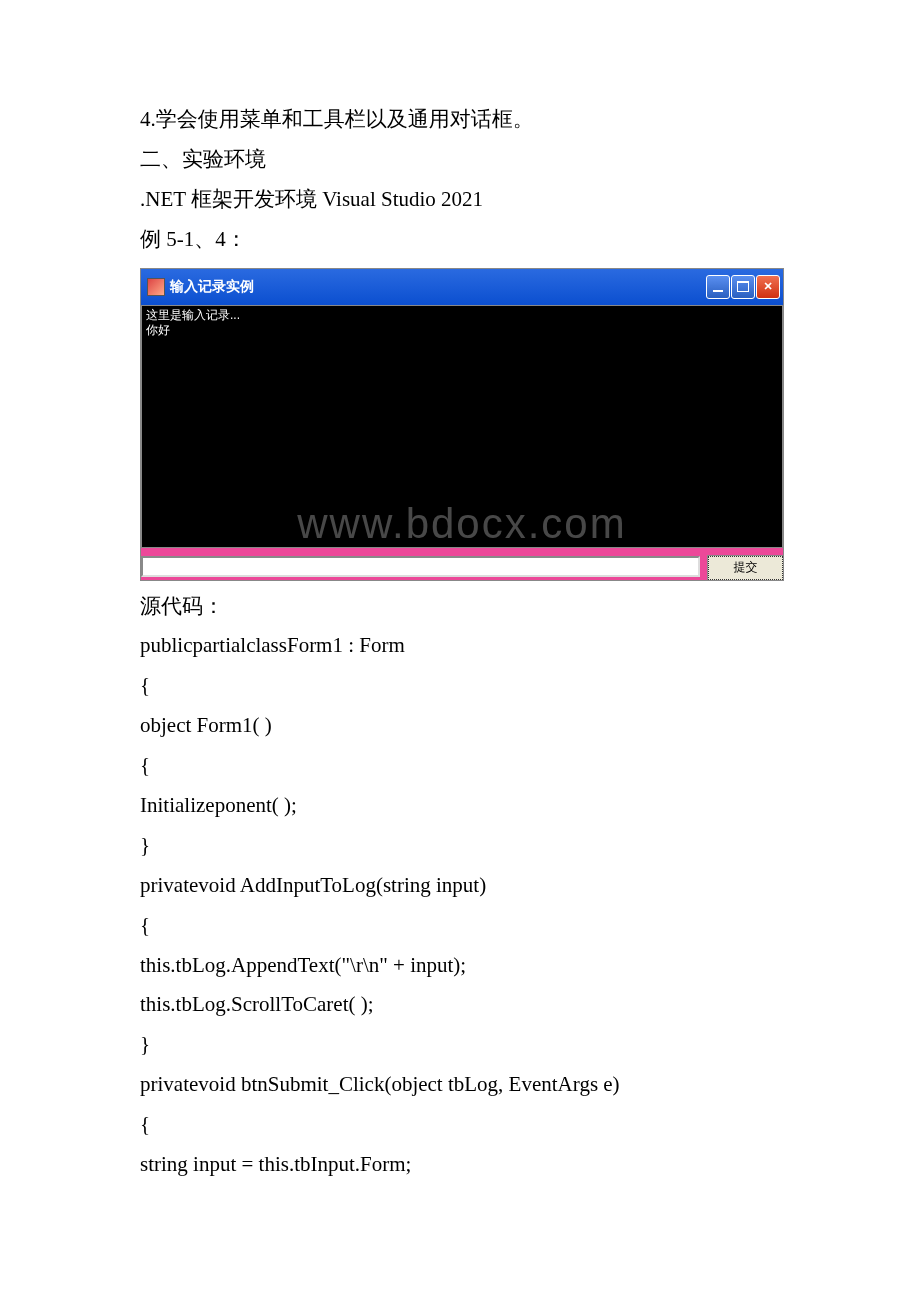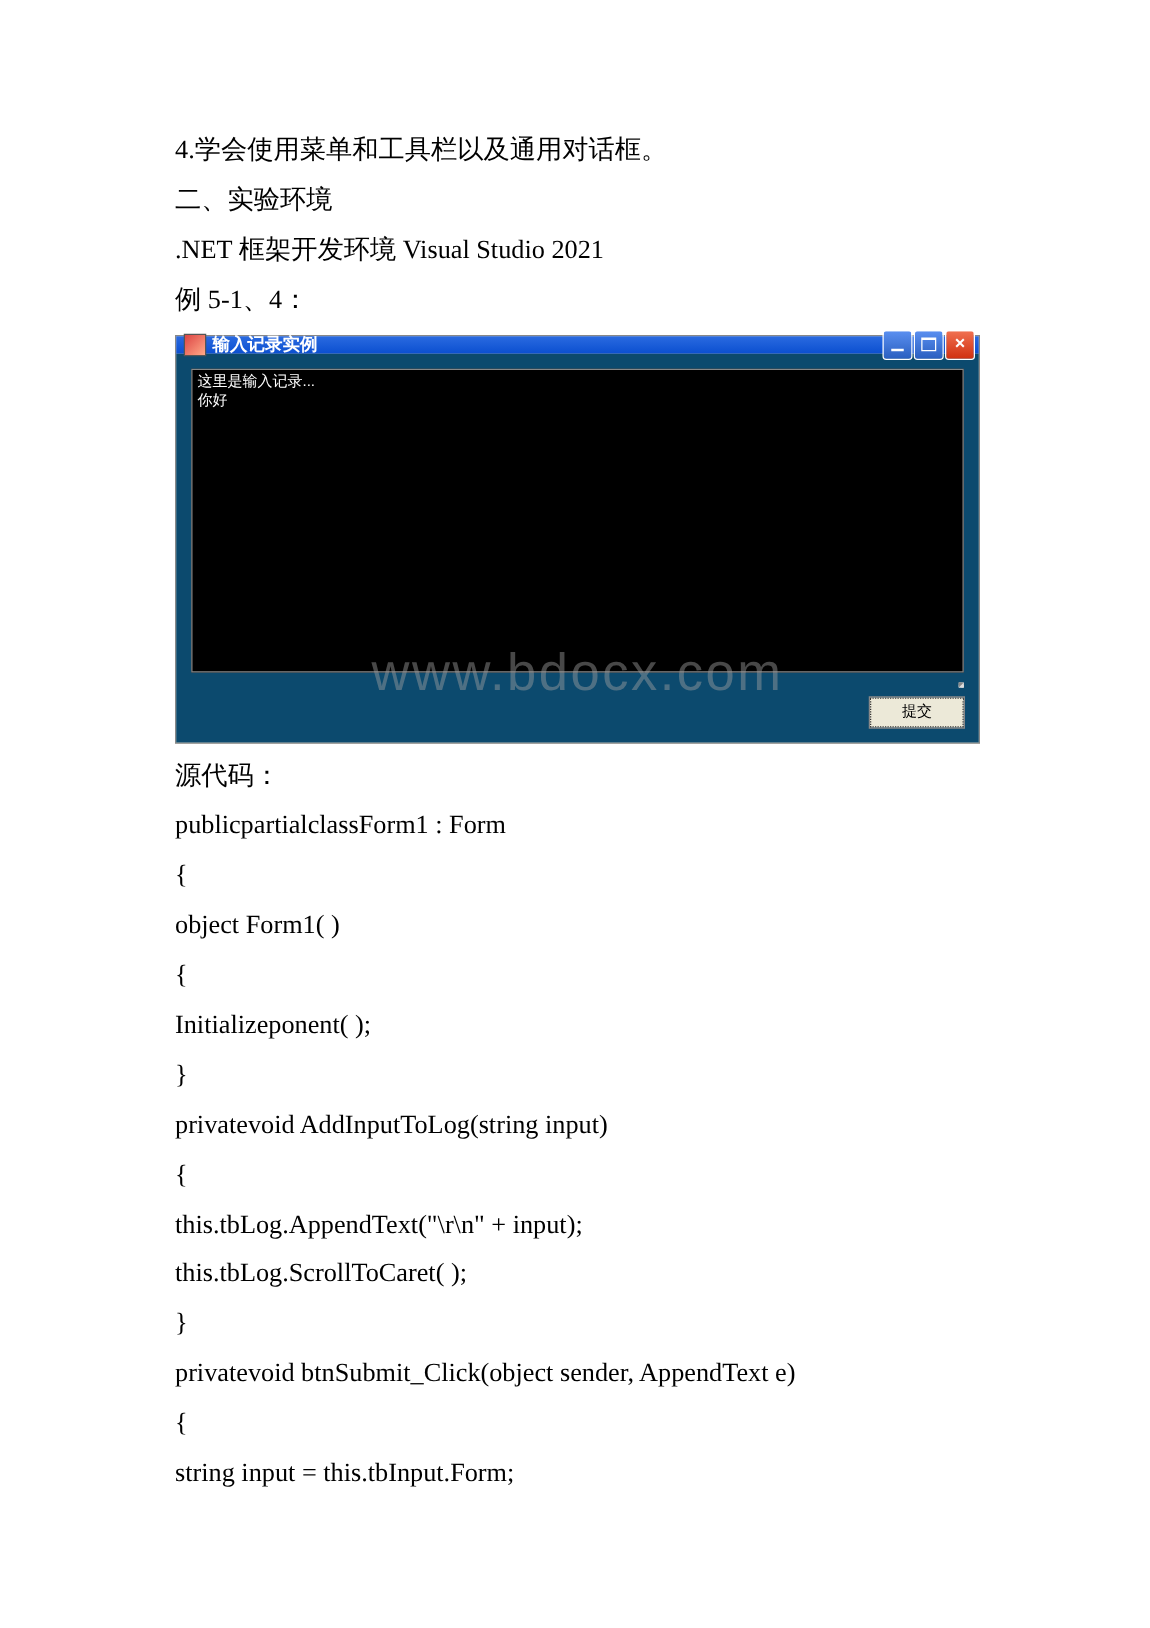--- a/index.html
+++ b/index.html
@@ -20,21 +20,21 @@
     }
     .screenshot {
       margin: 8px 0 6px 0;
       border: 1px solid #888;
       width: 642px;
       position: relative;
       background: #ece9d8;
     }
     .titlebar {
       background: linear-gradient(to bottom, #2a6ae0, #0b4fd0);
-      height: 14px;
+      height: 36px;
       display: flex;
       align-items: center;
       padding: 0 3px 0 6px;
       color: #fff;
       font-size: 14px;
       font-weight: bold;
     }
     .titlebar .app-icon {
       width: 16px;
       height: 16px;
@@ -59,42 +59,41 @@
       border: 1px solid #fff;
       border-radius: 3px;
       font-size: 10px;
       font-weight: bold;
       color: #fff;
     }
     .btn-min { background: linear-gradient(to bottom, #5a8ff0, #2a5fc0); }
     .btn-max { background: linear-gradient(to bottom, #5a8ff0, #2a5fc0); }
     .btn-close { background: linear-gradient(to bottom, #f07050, #d03010); }
     .client-area {
-      padding: 12px;
-      background: #0c4a6e;
+      padding: 0;
+      background: #ec4899;
     }
     .log-area {
       width: 100%;
       height: 243px;
       background: #000;
       border: 1px solid #888;
       box-sizing: border-box;
       color: #fff;
       font-size: 12px;
       font-family: "SimSun", sans-serif;
       padding: 2px 4px;
       overflow: hidden;
       line-height: 1.25;
     }
     .input-row {
       display: flex;
       gap: 8px;
       margin-top: 8px;
-      align-items: flex-end;
-      flex-direction: column;
+      align-items: flex-start;
     }
     .text-input {
       flex: 1;
       height: 21px;
       border: 2px inset #ddd;
       background: #fff;
       box-sizing: border-box;
     }
     .submit-btn {
       width: 75px;
@@ -180,17 +179,17 @@
   <p class="text-line"> {</p>
   <p class="text-line">object Form1( )</p>
   <p class="text-line"> {</p>
   <p class="text-line"> Initializeponent( );</p>
   <p class="text-line"> }</p>
   <p class="text-line">privatevoid AddInputToLog(string input)</p>
   <p class="text-line"> {</p>
   <p class="text-line">this.tbLog.AppendText("\r\n" + input);</p>
   <p class="text-line">this.tbLog.ScrollToCaret( );</p>
   <p class="text-line"> }</p>
-  <p class="text-line">privatevoid btnSubmit_Click(object sender, AppendText e)</p>
+  <p class="text-line">privatevoid btnSubmit_Click(object tbLog, EventArgs e)</p>
   <p class="text-line"> {</p>
   <p class="text-line">string input = this.tbInput.Form;</p>
 
 </div>
 
 </body></html>

